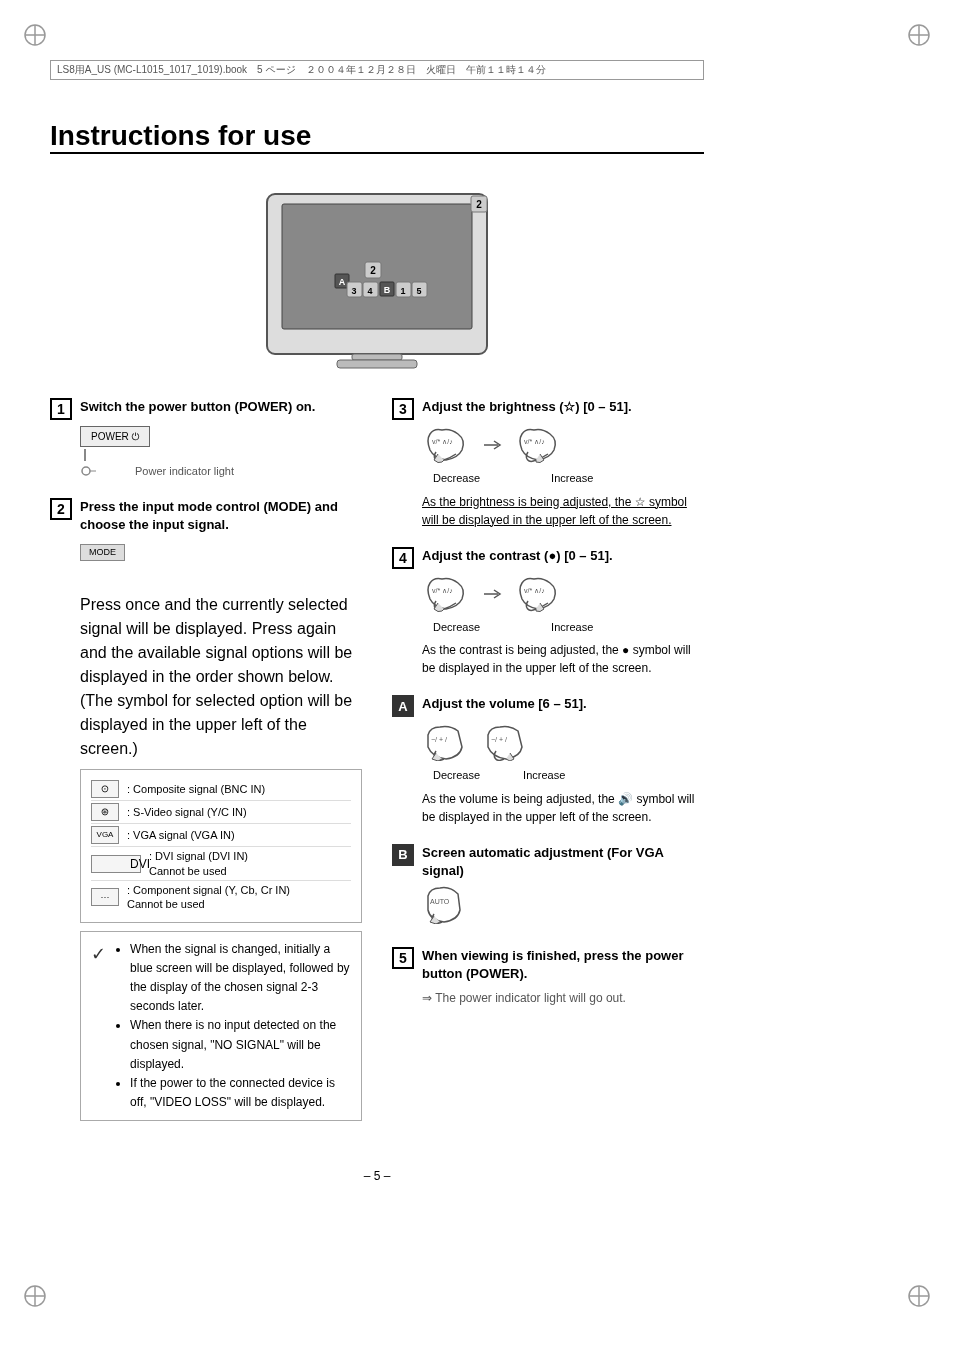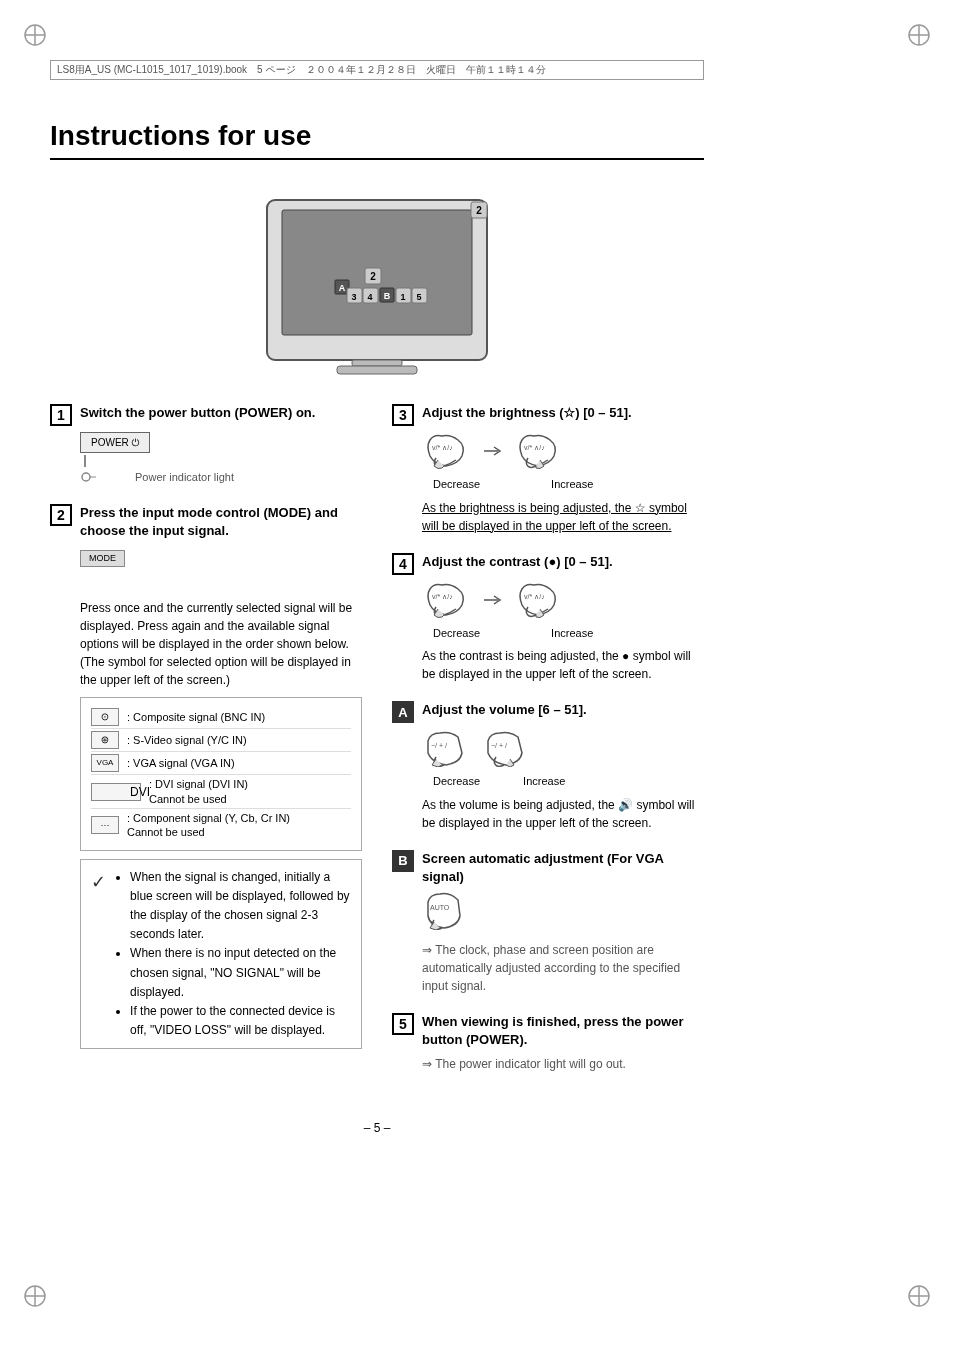--- a/index.html
+++ b/index.html
@@ -50,21 +50,20 @@
       align-items: center;
       gap: 4px;
     }
 
     
     .page-title {
       margin-top: 90px;
       font-size: 28px;
       font-weight: bold;
       border-bottom: 2px solid #000;
-      padding-bottom: 6px;
       margin-bottom: 20px;
     }
 
     
     .monitor-area {
       display: flex;
       justify-content: center;
       margin-bottom: 24px;
     }
 
@@ -354,21 +353,21 @@
 
       <div class="step-block">
         <div class="step-header">
           <div class="step-num">2</div>
           <div class="step-title">Press the input mode control (MODE) and choose the input signal.</div>
         </div>
         <div class="step-content">
           <div style="margin-bottom:6px;">
             <span class="mode-btn">MODE</span>
           </div>
-          <p style="font-size:12px;line-height:1.5;margin-bottom:8px;margin-top:28px;">Press once and the currently selected signal will be displayed. Press again and the available signal options will be displayed in the order shown below. (The symbol for selected option will be displayed in the upper left of the screen.)</p>
+          <p style="font-size:16px;line-height:1.5;margin-bottom:8px;margin-top:28px;">Press once and the currently selected signal will be displayed. Press again and the available signal options will be displayed in the order shown below. (The symbol for selected option will be displayed in the upper left of the screen.)</p>
 
           <div class="signal-list">
             <div class="signal-row">
               <div class="signal-icon">⊙</div>
               <div class="signal-label">: Composite signal (BNC IN)</div>
             </div>
             <div class="signal-row">
               <div class="signal-icon">⊛</div>
               <div class="signal-label">: S-Video signal (Y/C IN)</div>
             </div>
@@ -518,21 +517,20 @@
         </div>
         <div class="step-content">
           <div style="margin:6px 0;">
             <svg width="44" height="38" viewBox="0 0 44 38">
               <path d="M6,10 Q8,2 18,2 Q28,0 36,8 L38,24 Q36,34 22,36 Q8,34 6,24 Z" fill="none" stroke="#555" stroke-width="1.5"></path>
               <text x="8" y="18" font-size="7" fill="#555">AUTO</text>
               <path d="M12,28 C8,34 12,40 20,36" fill="none" stroke="#555" stroke-width="1.5"></path>
               <path d="M12,30 L8,36 L14,38 L18,36" fill="#ddd" stroke="#555" stroke-width="1"></path>
             </svg>
           </div>
-          <div class="arrow-indicator">The clock, phase and screen position are automatically adjusted according to the specified input signal.</div>
         </div>
       </div>
 
       <div class="step-block">
         <div class="step-header">
           <div class="step-num">5</div>
           <div class="step-title">When viewing is finished, press the power button (POWER).</div>
         </div>
         <div class="step-content">
           <div class="arrow-indicator">The power indicator light will go out.</div>

